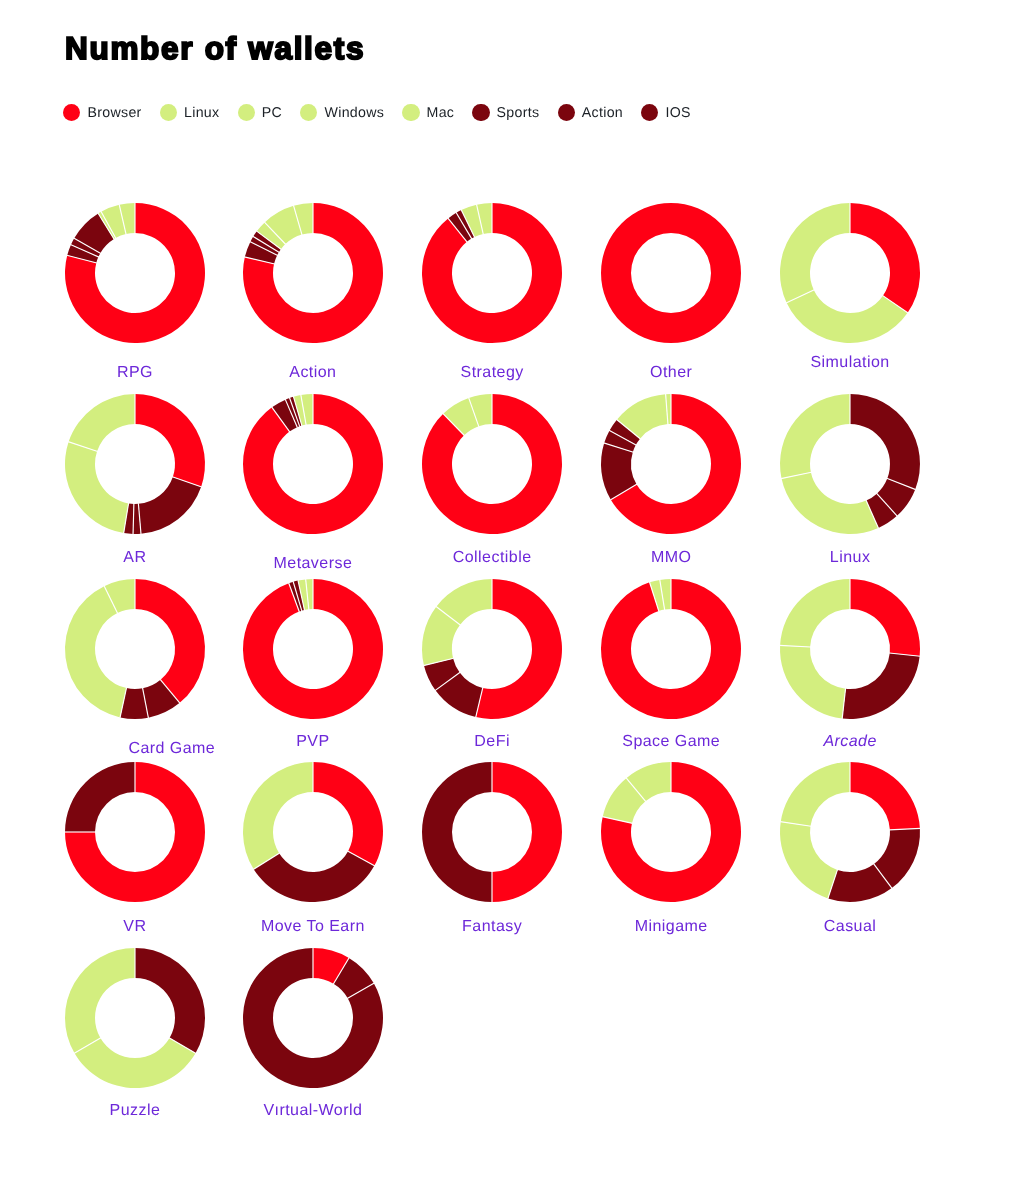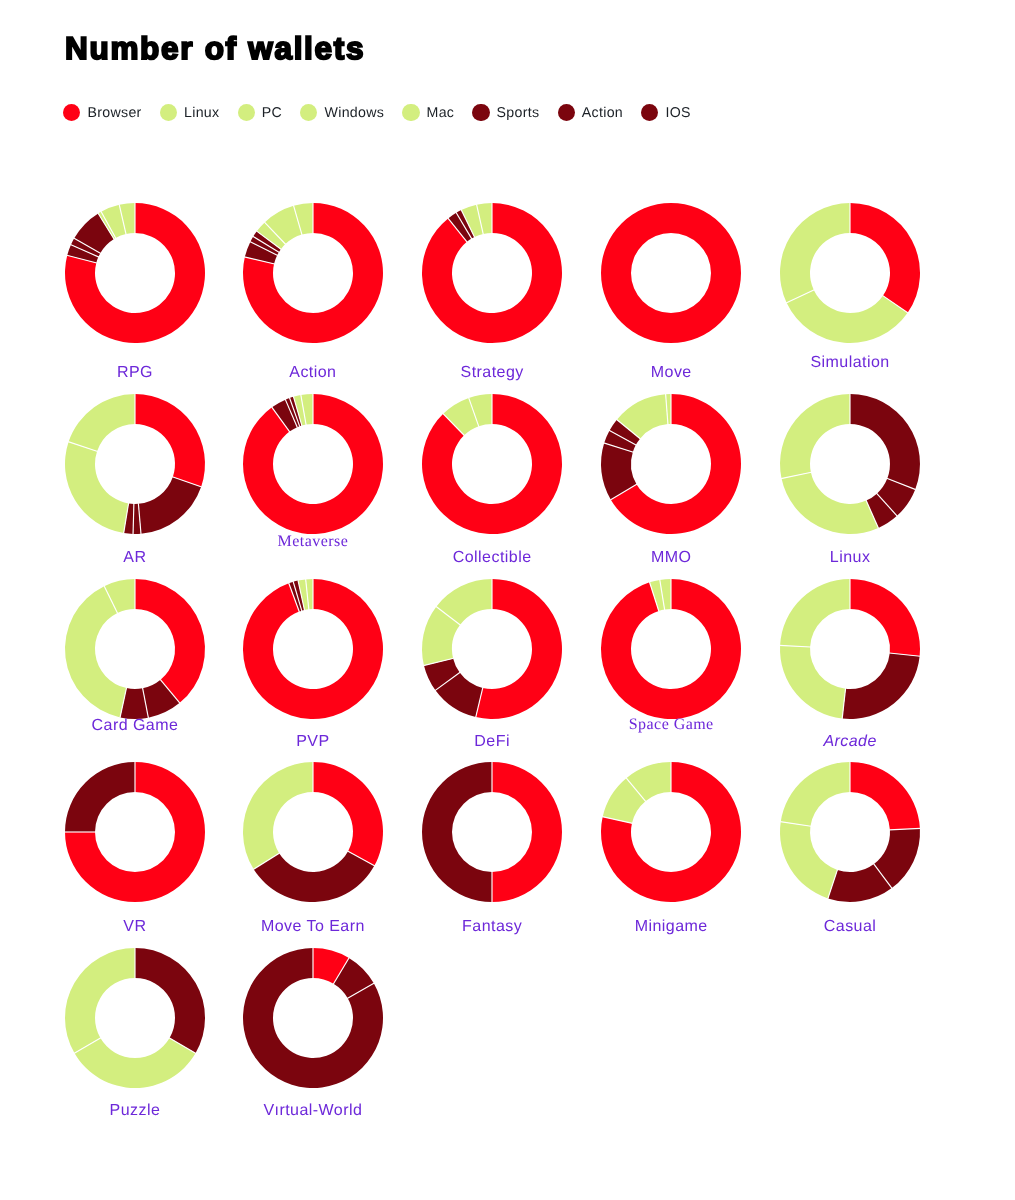--- a/index.html
+++ b/index.html
@@ -122,21 +122,21 @@
           <line x1="49.885" y1="36.122" x2="33.956" y2="9.294" stroke="#ffffff" stroke-width="1.15"></line>
           <line x1="52.728" y1="34.588" x2="39.051" y2="6.545" stroke="#ffffff" stroke-width="1.15"></line>
           <line x1="61.338" y1="31.564" x2="54.479" y2="1.127" stroke="#ffffff" stroke-width="1.15"></line>
         </svg>
         <div class="cell-label" style="top: 161.9px;">Strategy</div>
       </div>
       <div class="cell" style="left: 591.45px; top: 203.1px;">
         <svg class="donut" viewBox="0 0 140 140">
           <path d="M 0 70 A 70 70 0 1 1 140 70 A 70 70 0 1 1 0 70 Z M 30 70 A 40 40 0 1 0 110 70 A 40 40 0 1 0 30 70 Z" fill="#ff0015"></path>
         </svg>
-        <div class="cell-label" style="top: 161.9px;">Move</div>
+        <div class="cell-label" style="top: 161.9px;">Other</div>
       </div>
       <div class="cell" style="left: 770.3px; top: 203.1px;">
         <svg class="donut" viewBox="0 0 140 140">
           <path d="M 70.000 0.000 A 70 70 0 0 1 127.620 109.749 L 102.925 92.714 A 40 40 0 0 0 70.000 30.000 Z" fill="#ff0015"></path>
           <path d="M 127.620 109.749 A 70 70 0 0 1 6.610 99.694 L 33.777 86.968 A 40 40 0 0 0 102.925 92.714 Z" fill="#d3ee7f"></path>
           <path d="M 6.610 99.694 A 70 70 0 0 1 70.000 0.000 L 70.000 30.000 A 40 40 0 0 0 33.777 86.968 Z" fill="#d3ee7f"></path>
           <line x1="70.000" y1="30.600" x2="70.000" y2="-0.600" stroke="#ffffff" stroke-width="1.15"></line>
           <line x1="102.432" y1="92.373" x2="128.113" y2="110.090" stroke="#ffffff" stroke-width="1.15"></line>
           <line x1="34.321" y1="86.713" x2="6.067" y2="99.948" stroke="#ffffff" stroke-width="1.15"></line>
         </svg>
@@ -167,21 +167,21 @@
           <path d="M 46.634 4.015 A 70 70 0 0 1 50.471 2.779 L 58.840 31.588 A 40 40 0 0 0 56.648 32.294 Z" fill="#7b050e"></path>
           <path d="M 50.471 2.779 A 70 70 0 0 1 57.845 1.063 L 63.054 30.608 A 40 40 0 0 0 58.840 31.588 Z" fill="#d3ee7f"></path>
           <path d="M 57.845 1.063 A 70 70 0 0 1 70.000 0.000 L 70.000 30.000 A 40 40 0 0 0 63.054 30.608 Z" fill="#d3ee7f"></path>
           <line x1="70.000" y1="30.600" x2="70.000" y2="-0.600" stroke="#ffffff" stroke-width="1.15"></line>
           <line x1="46.897" y1="38.084" x2="28.602" y2="12.811" stroke="#ffffff" stroke-width="1.15"></line>
           <line x1="54.479" y1="33.786" x2="42.188" y2="5.109" stroke="#ffffff" stroke-width="1.15"></line>
           <line x1="56.848" y1="32.860" x2="46.433" y2="3.450" stroke="#ffffff" stroke-width="1.15"></line>
           <line x1="59.008" y1="32.164" x2="50.303" y2="2.203" stroke="#ffffff" stroke-width="1.15"></line>
           <line x1="63.158" y1="31.199" x2="57.740" y2="0.473" stroke="#ffffff" stroke-width="1.15"></line>
         </svg>
-        <div class="cell-label" style="top: 140px; font-family: Liberation Serif, serif;">Metaverse</div>
+        <div class="cell-label" style="top: 162px;">Metaverse</div>
       </div>
       <div class="cell" style="left: 412.35px; top: 393.7px;">
         <svg class="donut" viewBox="0 0 140 140">
           <path d="M 70.000 0.000 A 70 70 0 1 1 21.198 19.816 L 42.113 41.324 A 40 40 0 1 0 70.000 30.000 Z" fill="#ff0015"></path>
           <path d="M 21.198 19.816 A 70 70 0 0 1 46.749 3.974 L 56.714 32.271 A 40 40 0 0 0 42.113 41.324 Z" fill="#d3ee7f"></path>
           <path d="M 46.749 3.974 A 70 70 0 0 1 70.000 0.000 L 70.000 30.000 A 40 40 0 0 0 56.714 32.271 Z" fill="#d3ee7f"></path>
           <line x1="70.000" y1="30.600" x2="70.000" y2="-0.600" stroke="#ffffff" stroke-width="1.15"></line>
           <line x1="42.532" y1="41.754" x2="20.780" y2="19.386" stroke="#ffffff" stroke-width="1.15"></line>
           <line x1="56.913" y1="32.837" x2="46.549" y2="3.408" stroke="#ffffff" stroke-width="1.15"></line>
         </svg>
@@ -225,21 +225,21 @@
           <path d="M 114.714 123.858 A 70 70 0 0 1 83.357 138.714 L 77.632 109.265 A 40 40 0 0 0 95.551 100.776 Z" fill="#7b050e"></path>
           <path d="M 83.357 138.714 A 70 70 0 0 1 55.088 138.393 L 61.479 109.082 A 40 40 0 0 0 77.632 109.265 Z" fill="#7b050e"></path>
           <path d="M 55.088 138.393 A 70 70 0 0 1 39.204 7.138 L 52.402 34.079 A 40 40 0 0 0 61.479 109.082 Z" fill="#d3ee7f"></path>
           <path d="M 39.204 7.138 A 70 70 0 0 1 70.000 0.000 L 70.000 30.000 A 40 40 0 0 0 52.402 34.079 Z" fill="#d3ee7f"></path>
           <line x1="70.000" y1="30.600" x2="70.000" y2="-0.600" stroke="#ffffff" stroke-width="1.15"></line>
           <line x1="95.167" y1="100.314" x2="115.097" y2="124.320" stroke="#ffffff" stroke-width="1.15"></line>
           <line x1="77.518" y1="108.676" x2="83.471" y2="139.303" stroke="#ffffff" stroke-width="1.15"></line>
           <line x1="61.607" y1="108.496" x2="54.960" y2="138.979" stroke="#ffffff" stroke-width="1.15"></line>
           <line x1="52.666" y1="34.618" x2="38.940" y2="6.599" stroke="#ffffff" stroke-width="1.15"></line>
         </svg>
-        <div class="cell-label" style="top: 139px;">Card Game</div>
+        <div class="cell-label" style="top: 162px; text-align: right;">Card Game</div>
       </div>
       <div class="cell" style="left: 233.1px; top: 578.7px;">
         <svg class="donut" viewBox="0 0 140 140">
           <path d="M 70.000 0.000 A 70 70 0 1 1 45.829 4.305 L 56.188 32.460 A 40 40 0 1 0 70.000 30.000 Z" fill="#ff0015"></path>
           <path d="M 45.829 4.305 A 70 70 0 0 1 50.236 2.848 L 58.706 31.627 A 40 40 0 0 0 56.188 32.460 Z" fill="#7b050e"></path>
           <path d="M 50.236 2.848 A 70 70 0 0 1 55.088 1.607 L 61.479 30.918 A 40 40 0 0 0 58.706 31.627 Z" fill="#7b050e"></path>
           <path d="M 55.088 1.607 A 70 70 0 0 1 62.683 0.383 L 65.819 30.219 A 40 40 0 0 0 61.479 30.918 Z" fill="#d3ee7f"></path>
           <path d="M 62.683 0.383 A 70 70 0 0 1 70.000 0.000 L 70.000 30.000 A 40 40 0 0 0 65.819 30.219 Z" fill="#d3ee7f"></path>
           <line x1="70.000" y1="30.600" x2="70.000" y2="-0.600" stroke="#ffffff" stroke-width="1.15"></line>
           <line x1="56.395" y1="33.023" x2="45.622" y2="3.742" stroke="#ffffff" stroke-width="1.15"></line>
@@ -266,21 +266,21 @@
       </div>
       <div class="cell" style="left: 591.45px; top: 578.7px;">
         <svg class="donut" viewBox="0 0 140 140">
           <path d="M 70.000 0.000 A 70 70 0 1 1 48.601 3.351 L 57.772 31.915 A 40 40 0 1 0 70.000 30.000 Z" fill="#ff0015"></path>
           <path d="M 48.601 3.351 A 70 70 0 0 1 58.808 0.900 L 63.605 30.515 A 40 40 0 0 0 57.772 31.915 Z" fill="#d3ee7f"></path>
           <path d="M 58.808 0.900 A 70 70 0 0 1 70.000 0.000 L 70.000 30.000 A 40 40 0 0 0 63.605 30.515 Z" fill="#d3ee7f"></path>
           <line x1="70.000" y1="30.600" x2="70.000" y2="-0.600" stroke="#ffffff" stroke-width="1.15"></line>
           <line x1="57.956" y1="32.486" x2="48.418" y2="2.780" stroke="#ffffff" stroke-width="1.15"></line>
           <line x1="63.701" y1="31.107" x2="58.712" y2="0.308" stroke="#ffffff" stroke-width="1.15"></line>
         </svg>
-        <div class="cell-label" style="top: 138px; font-family: Liberation Serif, serif;">Space Game</div>
+        <div class="cell-label" style="top: 155px;">Space Game</div>
       </div>
       <div class="cell" style="left: 770.3px; top: 578.7px;">
         <svg class="donut" viewBox="0 0 140 140">
           <path d="M 70.000 0.000 A 70 70 0 0 1 139.629 77.195 L 109.788 74.112 A 40 40 0 0 0 70.000 30.000 Z" fill="#ff0015"></path>
           <path d="M 139.629 77.195 A 70 70 0 0 1 62.197 139.564 L 65.541 109.751 A 40 40 0 0 0 109.788 74.112 Z" fill="#7b050e"></path>
           <path d="M 62.197 139.564 A 70 70 0 0 1 0.090 66.458 L 30.051 67.976 A 40 40 0 0 0 65.541 109.751 Z" fill="#d3ee7f"></path>
           <path d="M 0.090 66.458 A 70 70 0 0 1 70.000 0.000 L 70.000 30.000 A 40 40 0 0 0 30.051 67.976 Z" fill="#d3ee7f"></path>
           <line x1="70.000" y1="30.600" x2="70.000" y2="-0.600" stroke="#ffffff" stroke-width="1.15"></line>
           <line x1="109.191" y1="74.050" x2="140.226" y2="77.257" stroke="#ffffff" stroke-width="1.15"></line>
           <line x1="65.608" y1="109.154" x2="62.130" y2="140.160" stroke="#ffffff" stroke-width="1.15"></line>

